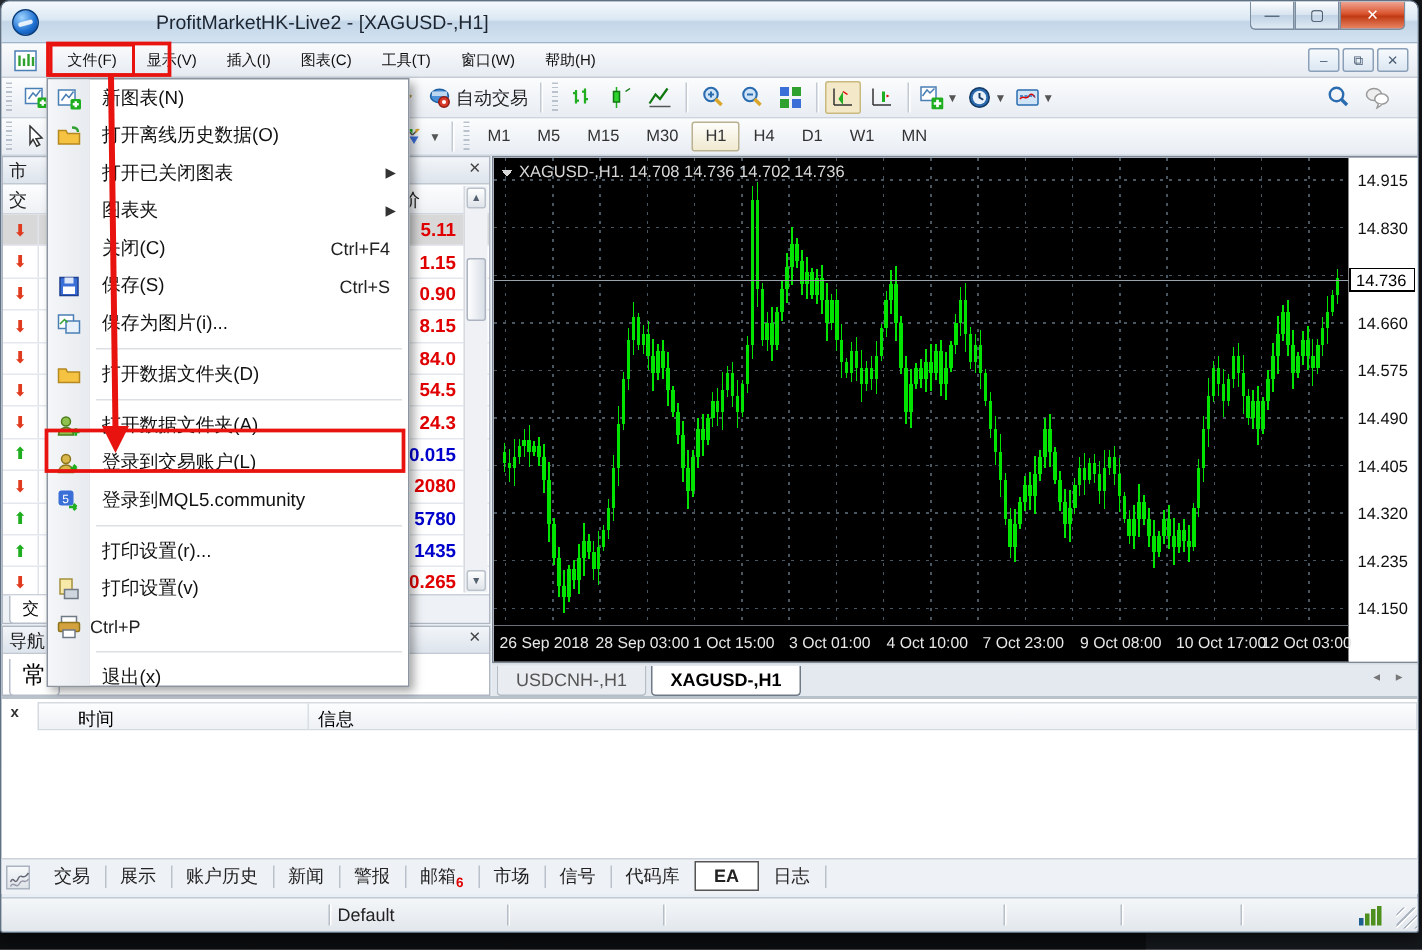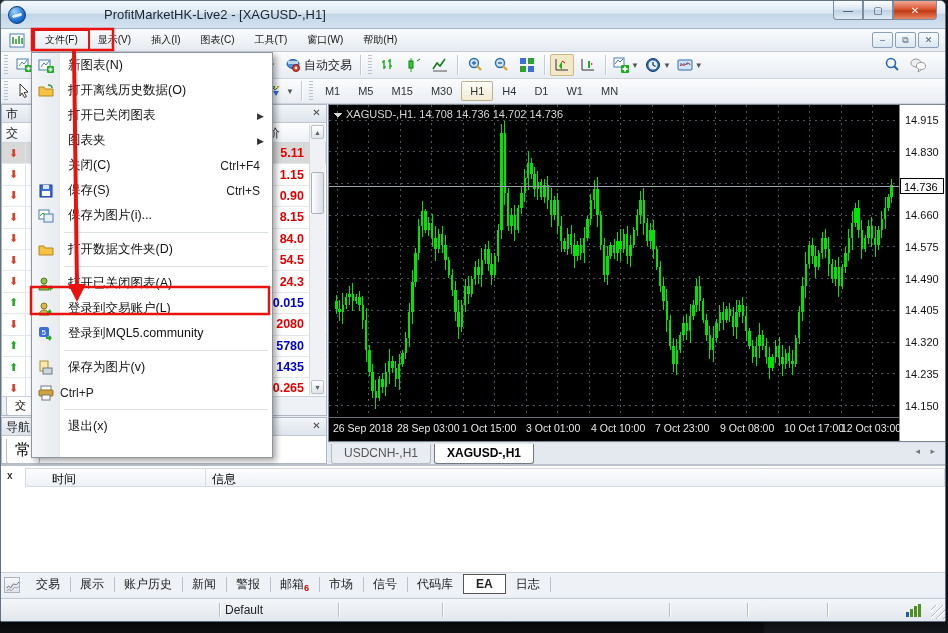--- a/index.html
+++ b/index.html
@@ -894,21 +894,21 @@
           </div>
           <div class="fm-sep"></div>
           <div class="fm-item">
             <span class="fm-icon">
               <span class="mini-icon"><svg width="16" height="16" viewBox="0 0 16 16">
                   <circle cx="6" cy="5" r="3" fill="#8fc14d" stroke="#4e7d1d"></circle>
                   <path d="M1 14c0-3 2.5-5 5-5s5 2 5 5z" fill="#8fc14d" stroke="#4e7d1d"></path>
                   <path d="M12.5 9.5v5M10 12h5" stroke="#1fae1f" stroke-width="1.8"></path>
                 </svg></span>
             </span>
-            <span class="fm-label">打开已关闭图表(A)</span>
+            <span class="fm-label">打开数据文件夹(A)</span>
           </div>
           <div class="fm-item">
             <span class="fm-icon">
               <span class="mini-icon"><svg width="16" height="16" viewBox="0 0 16 16">
                   <circle cx="6" cy="5" r="3" fill="#d8b84a" stroke="#8d741d"></circle>
                   <path d="M1 14c0-3 2.5-5 5-5s5 2 5 5z" fill="#d8b84a" stroke="#8d741d"></path>
                   <path d="M9 11h4m0 0l-2-2m2 2l-2 2" stroke="#1fae1f" stroke-width="1.8" fill="none"></path>
                 </svg></span>
             </span>
             <span class="fm-label">登录到交易账户(L)</span>
@@ -918,27 +918,31 @@
               <span class="mini-icon"><svg width="16" height="16" viewBox="0 0 16 16">
                   <rect x="1" y="1" width="10" height="10" rx="2" fill="#3a6fd8"></rect>
                   <text x="3.5" y="9" font-size="8" fill="#fff">5</text>
                   <path d="M8 12h5m0 0l-2-2m2 2l-2 2" stroke="#1fae1f" stroke-width="1.8" fill="none"></path>
                 </svg></span>
             </span>
             <span class="fm-label">登录到MQL5.community</span>
           </div>
           <div class="fm-sep"></div>
           <div class="fm-item">
+            <span class="fm-icon"></span>
+            <span class="fm-label">打印设置(r)...</span>
+          </div>
+          <div class="fm-item">
             <span class="fm-icon">
               <span class="mini-icon"><svg width="16" height="16" viewBox="0 0 16 16">
                   <rect x="2" y="1" width="8" height="10" fill="#f7e9a8" stroke="#a5913d"></rect>
                   <rect x="5" y="8" width="9" height="6" fill="#cfd6de" stroke="#6f7a86"></rect>
                 </svg></span>
             </span>
-            <span class="fm-label">保存为图片(v)</span>
+            <span class="fm-label">打印设置(v)</span>
           </div>
           <div class="fm-item">
             <span class="fm-icon">
               <span class="mini-icon"><svg width="16" height="16" viewBox="0 0 16 16">
                   <rect x="3" y="1" width="10" height="5" fill="#fff" stroke="#6f7a86"></rect>
                   <rect x="1" y="5" width="14" height="6" rx="1" fill="#d3a13e" stroke="#8d741d"></rect>
                   <rect x="4" y="10" width="8" height="5" fill="#fff" stroke="#6f7a86"></rect>
                 </svg></span>
             </span>
             <span class="fm-short">Ctrl+P</span>

